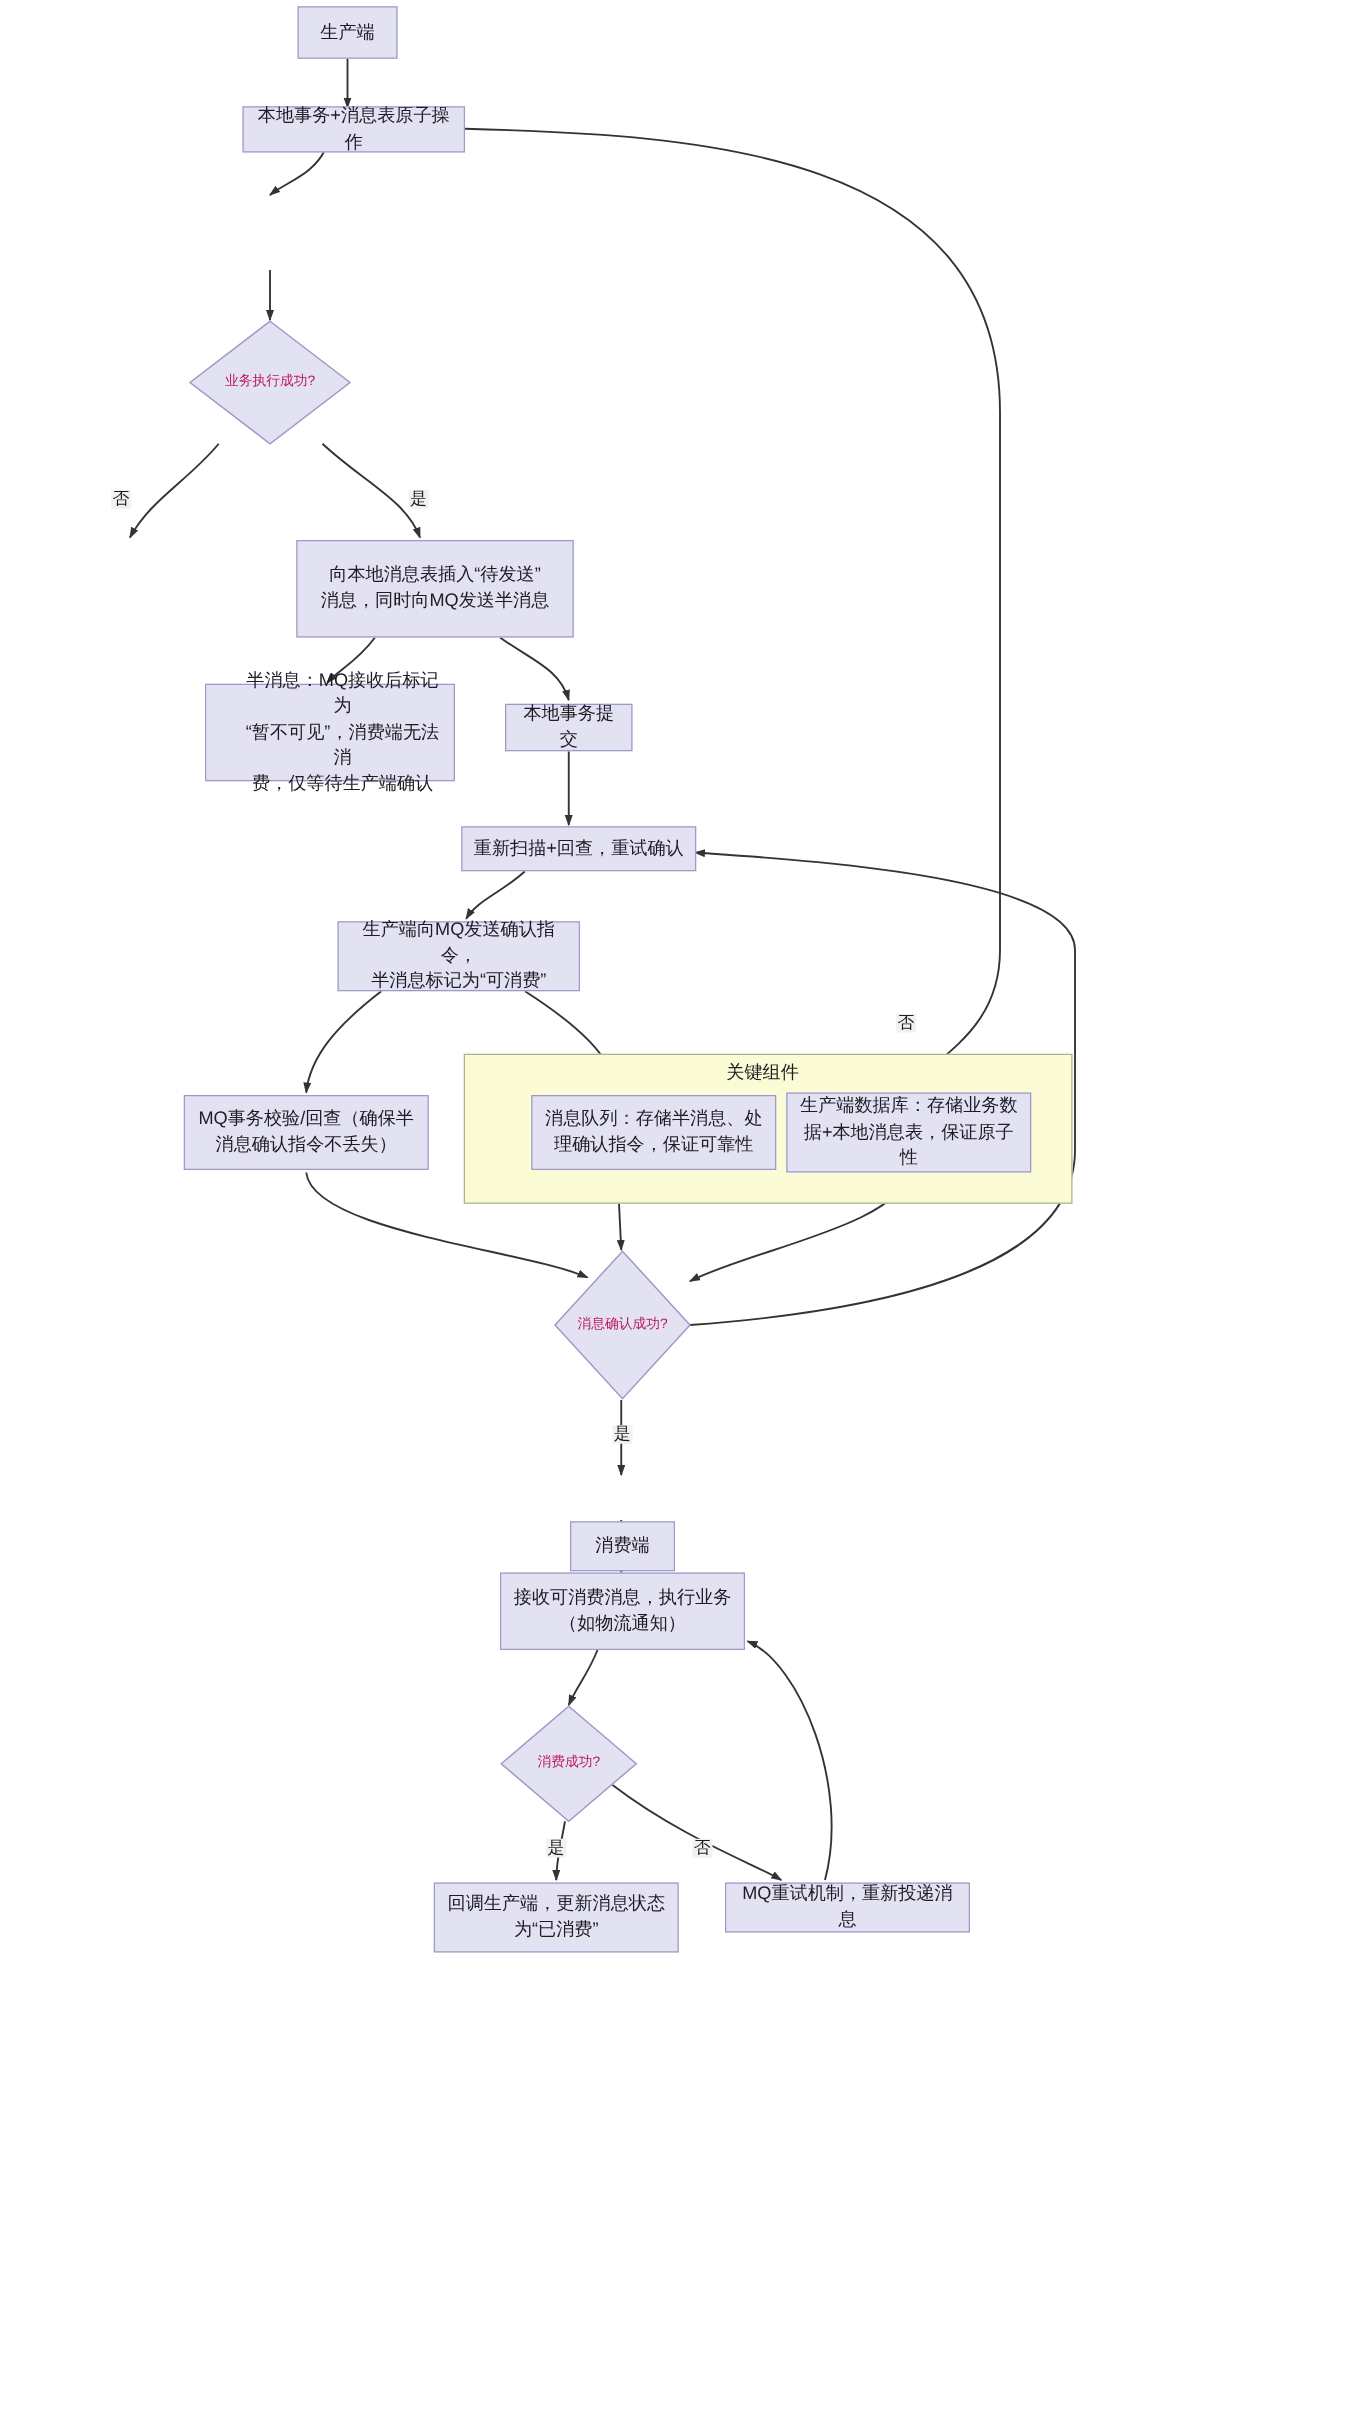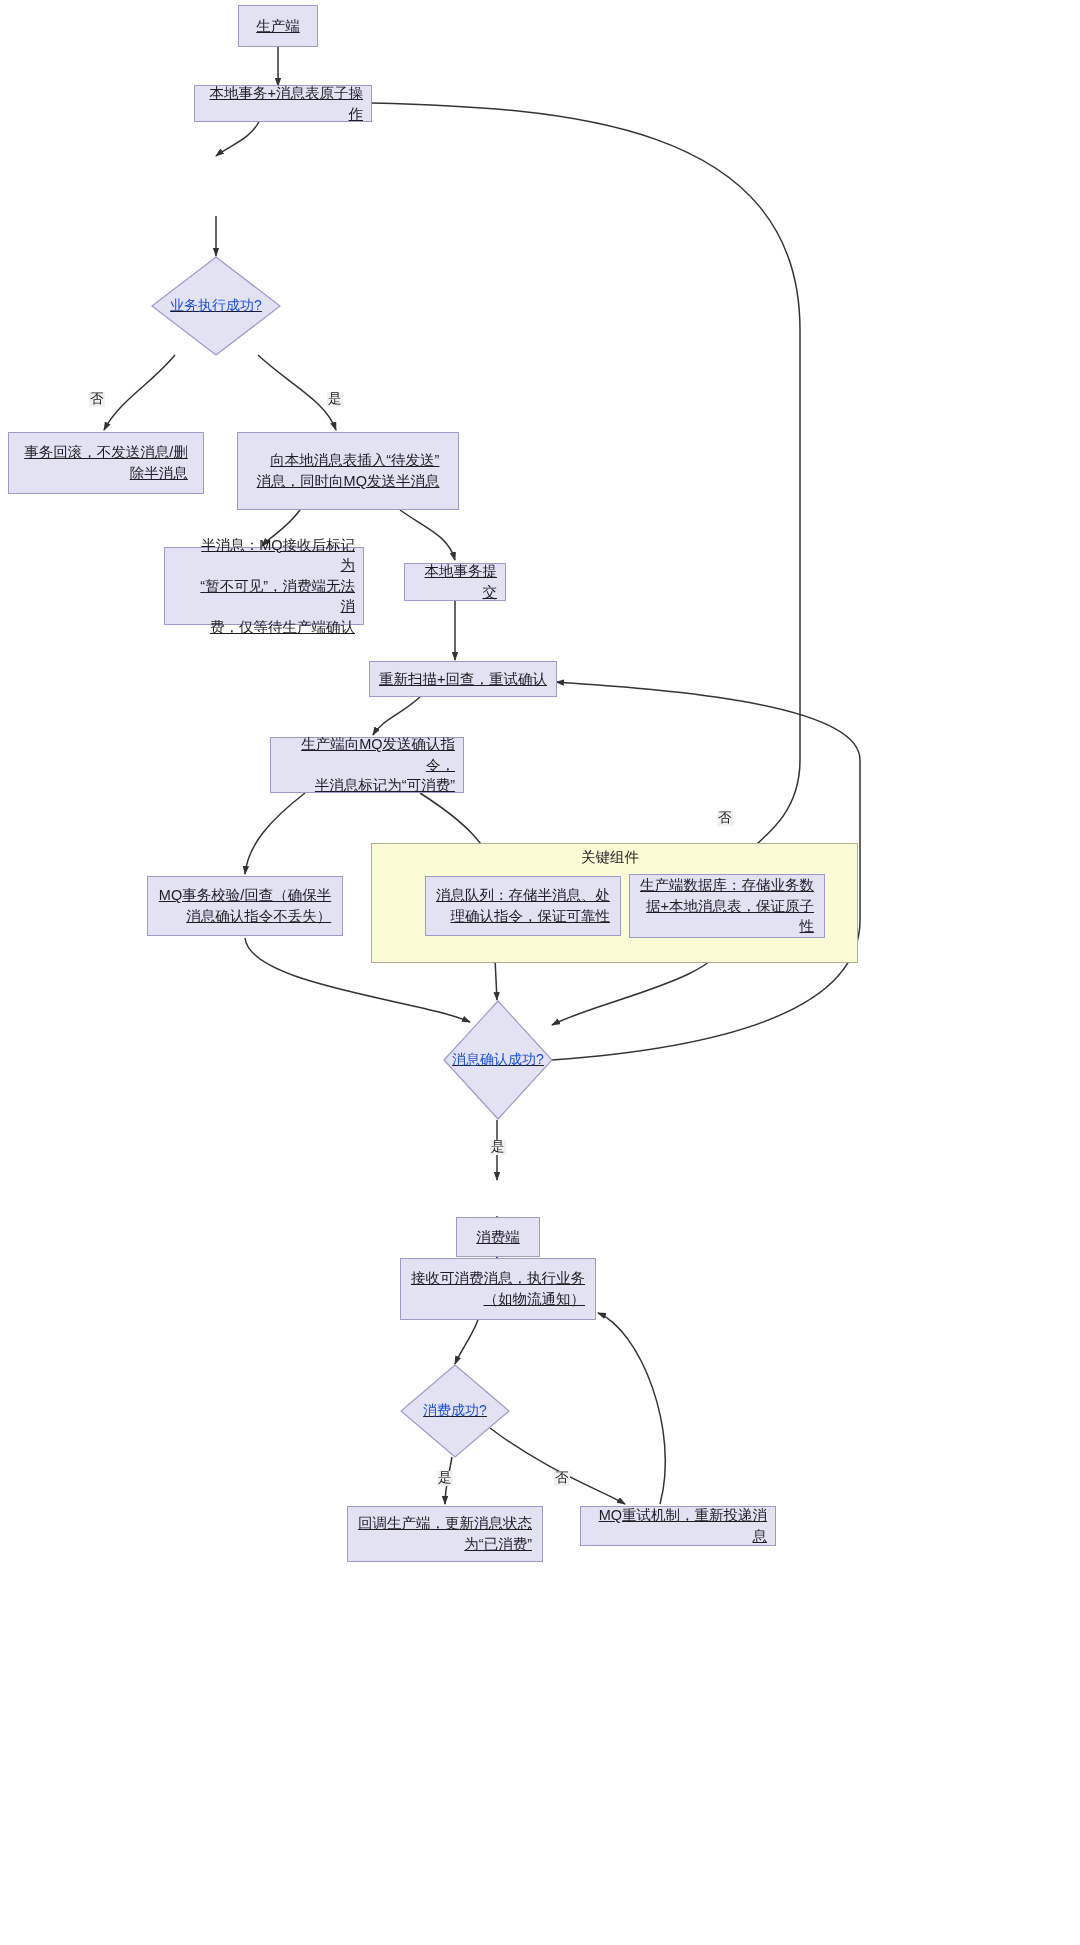--- a/index.html
+++ b/index.html
@@ -24,50 +24,49 @@
     width: 1080px;
     height: 1945px;
     pointer-events: none;
   }
   .node {
     position: absolute;
     box-sizing: border-box;
     display: flex;
     align-items: center;
     justify-content: center;
-    text-align: right;
+    text-align: center;
     font-size: 14.5px;
     line-height: 1.42;
     color: #1c1c22;
     background: #e3e2f3;
     border: 1px solid #9e9ac8;
     padding: 4px 8px;
     white-space: pre-line;
     z-index: 3;
-    text-decoration: underline;
   }
   .node.decision {
     background: transparent;
     border: none;
     padding: 0;
   }
   .diamond-shape {
     position: absolute;
     left: 0;
     top: 0;
     width: 100%;
     height: 100%;
     z-index: 1;
   }
   .diamond-label {
     position: relative;
     z-index: 2;
-    font-size: 14px;
+    font-size: 11px;
     line-height: 1.4;
-    color: #1d4ed8;
+    color: #be185d;
   }
   .group-box {
     position: absolute;
     box-sizing: border-box;
     background: #fbfbd6;
     border: 1px solid #b0b08a;
     z-index: 1;
   }
   .group-title {
     position: absolute;
@@ -154,22 +153,20 @@
   <div class="node" style="left:194px; top:85px; width:178px; height:37px;">本地事务+消息表原子操作</div>
 
 
   <div class="node decision" style="left:151px; top:256px; width:130px; height:100px;">
     <svg class="diamond-shape" viewBox="0 0 130 100" preserveAspectRatio="none">
       <polygon points="65,1 129,50 65,99 1,50" fill="#e3e2f3" stroke="#9e9ac8" stroke-width="1.2"></polygon>
     </svg>
     <span class="diamond-label">业务执行成功?</span>
   </div>
 
-  <div class="node" style="left:8px; top:432px; width:196px; height:62px;">事务回滚，不发送消息/删
-除半消息</div>
 
   <div class="node" style="left:237px; top:432px; width:222px; height:78px;">向本地消息表插入“待发送”
 消息，同时向MQ发送半消息</div>
 
   <div class="node" style="left:164px; top:547px; width:200px; height:78px;padding-left:28px;">半消息：MQ接收后标记为
 “暂不可见”，消费端无法消
 费，仅等待生产端确认</div>
 
   <div class="node" style="left:404px; top:563px; width:102px; height:38px;">本地事务提交</div>
 

